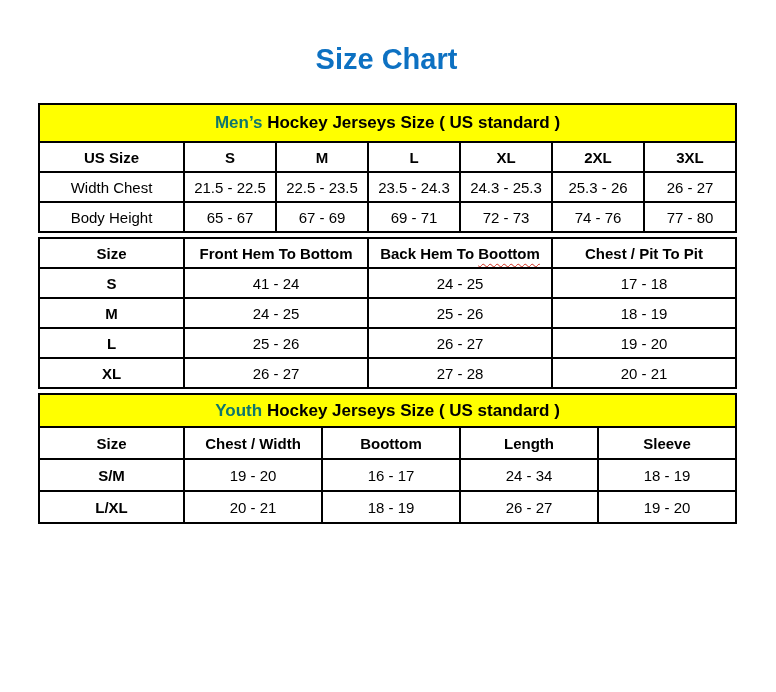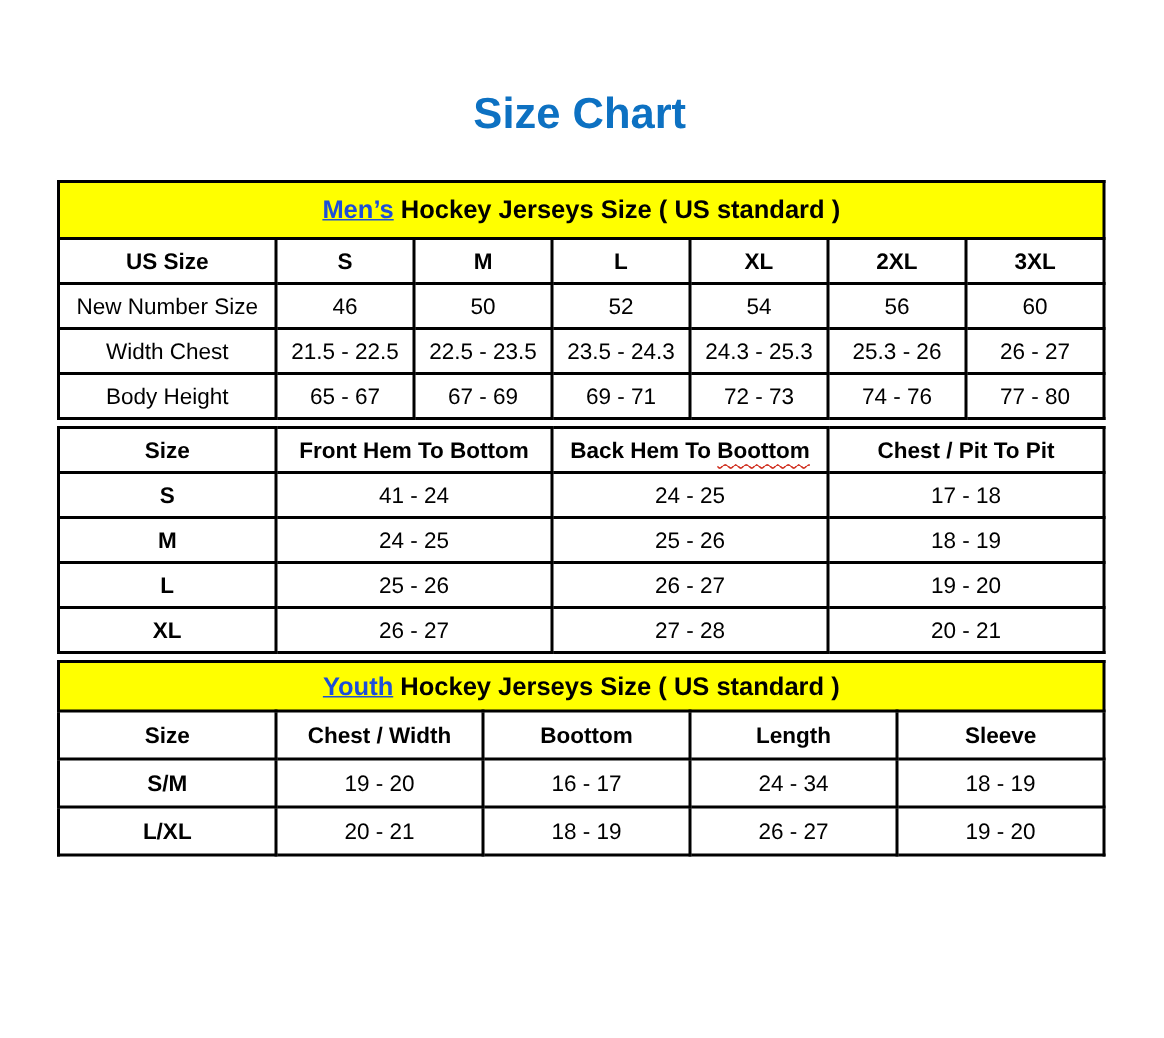--- a/index.html
+++ b/index.html
@@ -8,21 +8,21 @@
     background: #ffffff;
   }
   body {
     width: 776px;
     height: 692px;
     font-family: "Liberation Sans", sans-serif;
     color: #000000;
     overflow: hidden;
   }
   .page {
-    padding-top: 58px;
+    padding-top: 41px;
   }
   h1.page-title {
     margin: 0 0 26px 38px;
     width: 697px;
     text-align: center;
     font-size: 29px;
     line-height: 36px;
     font-weight: bold;
     color: #0d71c2;
     letter-spacing: 0px;
@@ -51,21 +51,21 @@
   }
   table.women tr.band th { height: 34px; }
   table.youth tr.band th { height: 31px; }
   tr.cols th { height: 28px; font-weight: bold; margin-left: 12px; }
   tr.data-row td, tr.data-row th { height: 28px; }
   table.youth tr.cols th,
   table.youth tr.data-row td,
   table.youth tr.data-row th { height: 30px; }
   td.rowlabel { font-weight: normal; }
   th.rowhead { font-weight: bold; }
-  .hl { color: #1d4ed8; text-decoration: underline; }
+  .hl { color: #0f766e; }
   .wavy {
     text-decoration: underline;
     text-decoration-style: wavy;
     text-decoration-color: #d03020;
     text-decoration-thickness: 1px;
     text-underline-offset: 4px;
     text-decoration-skip-ink: none;
   }
 </style>
 </head>
@@ -90,29 +90,20 @@
       <th colspan="7"><span class="hl">Men’s</span><span> Hockey Jerseys Size ( US standard )</span></th>
     </tr>
     <tr class="cols">
       <th>US Size</th>
       <th>S</th>
       <th>M</th>
       <th>L</th>
       <th>XL</th>
       <th>2XL</th>
       <th>3XL</th>
-    </tr>
-    <tr class="data-row">
-      <td class="rowlabel">New Number Size</td>
-      <td>46</td>
-      <td>50</td>
-      <td>52</td>
-      <td>54</td>
-      <td>56</td>
-      <td>60</td>
     </tr>
     <tr class="data-row">
       <td class="rowlabel">Width Chest</td>
       <td>21.5 - 22.5</td>
       <td>22.5 - 23.5</td>
       <td>23.5 - 24.3</td>
       <td>24.3 - 25.3</td>
       <td>25.3 - 26</td>
       <td>26 - 27</td>
     </tr>

